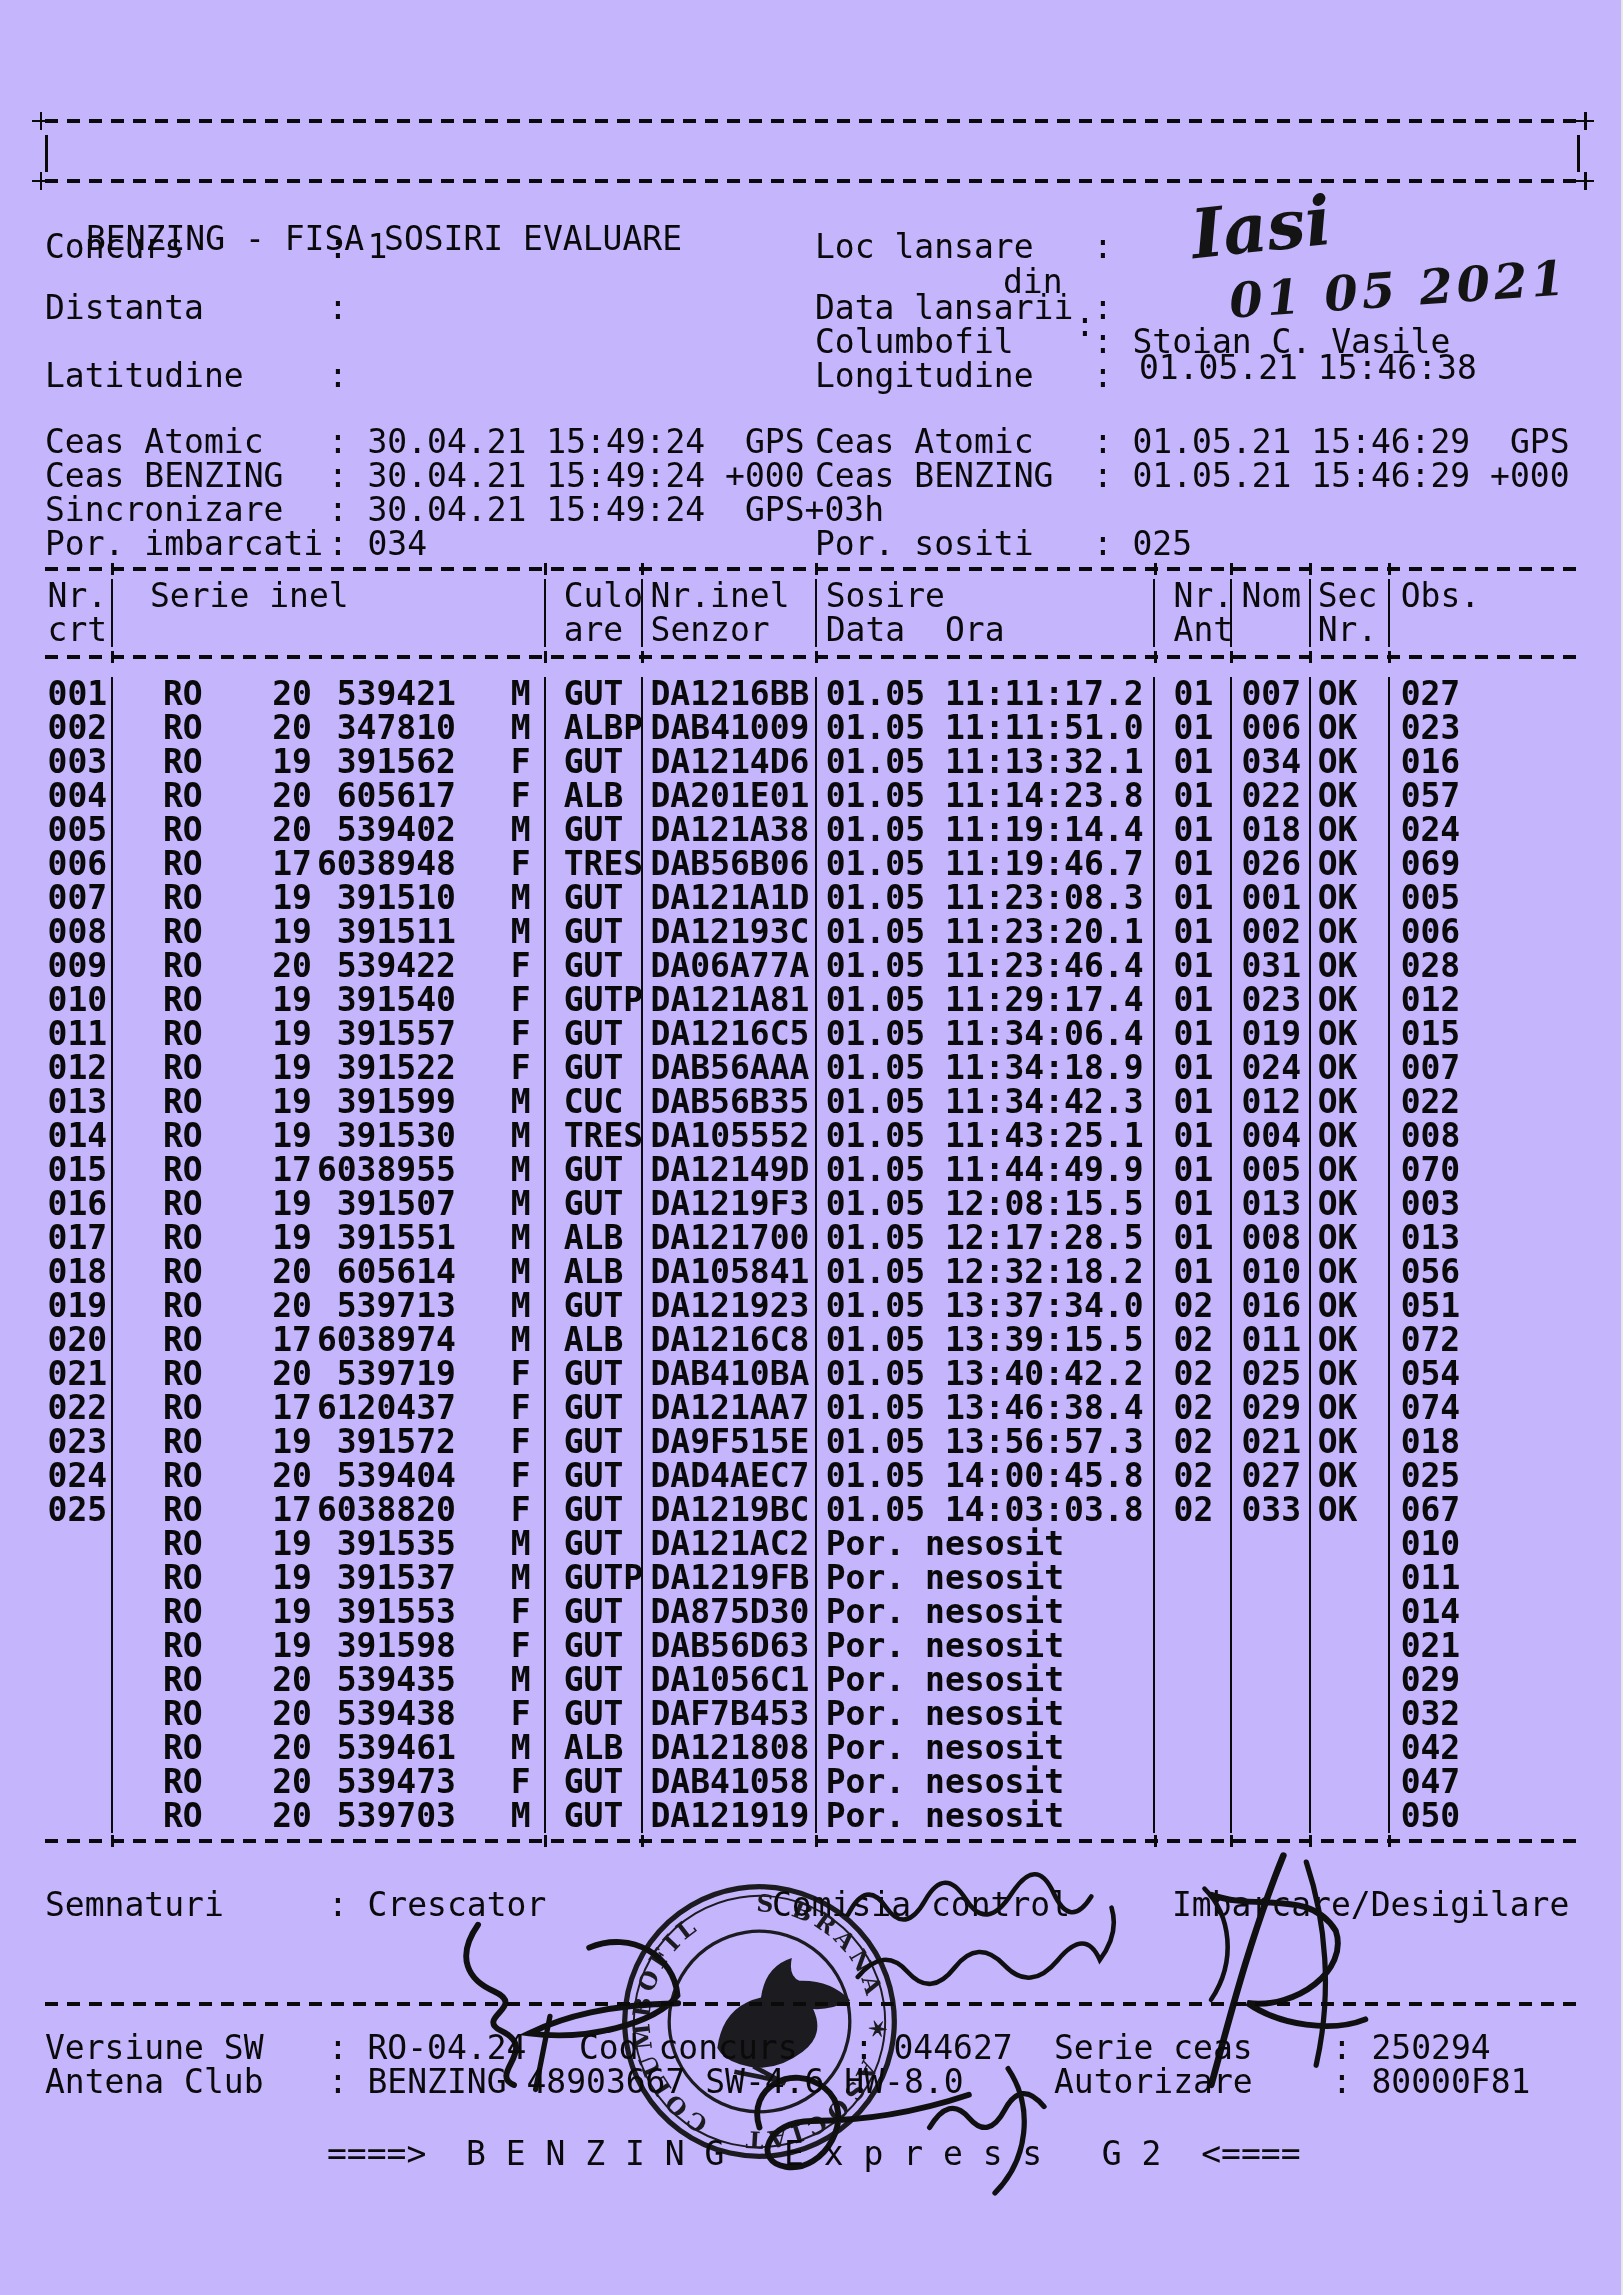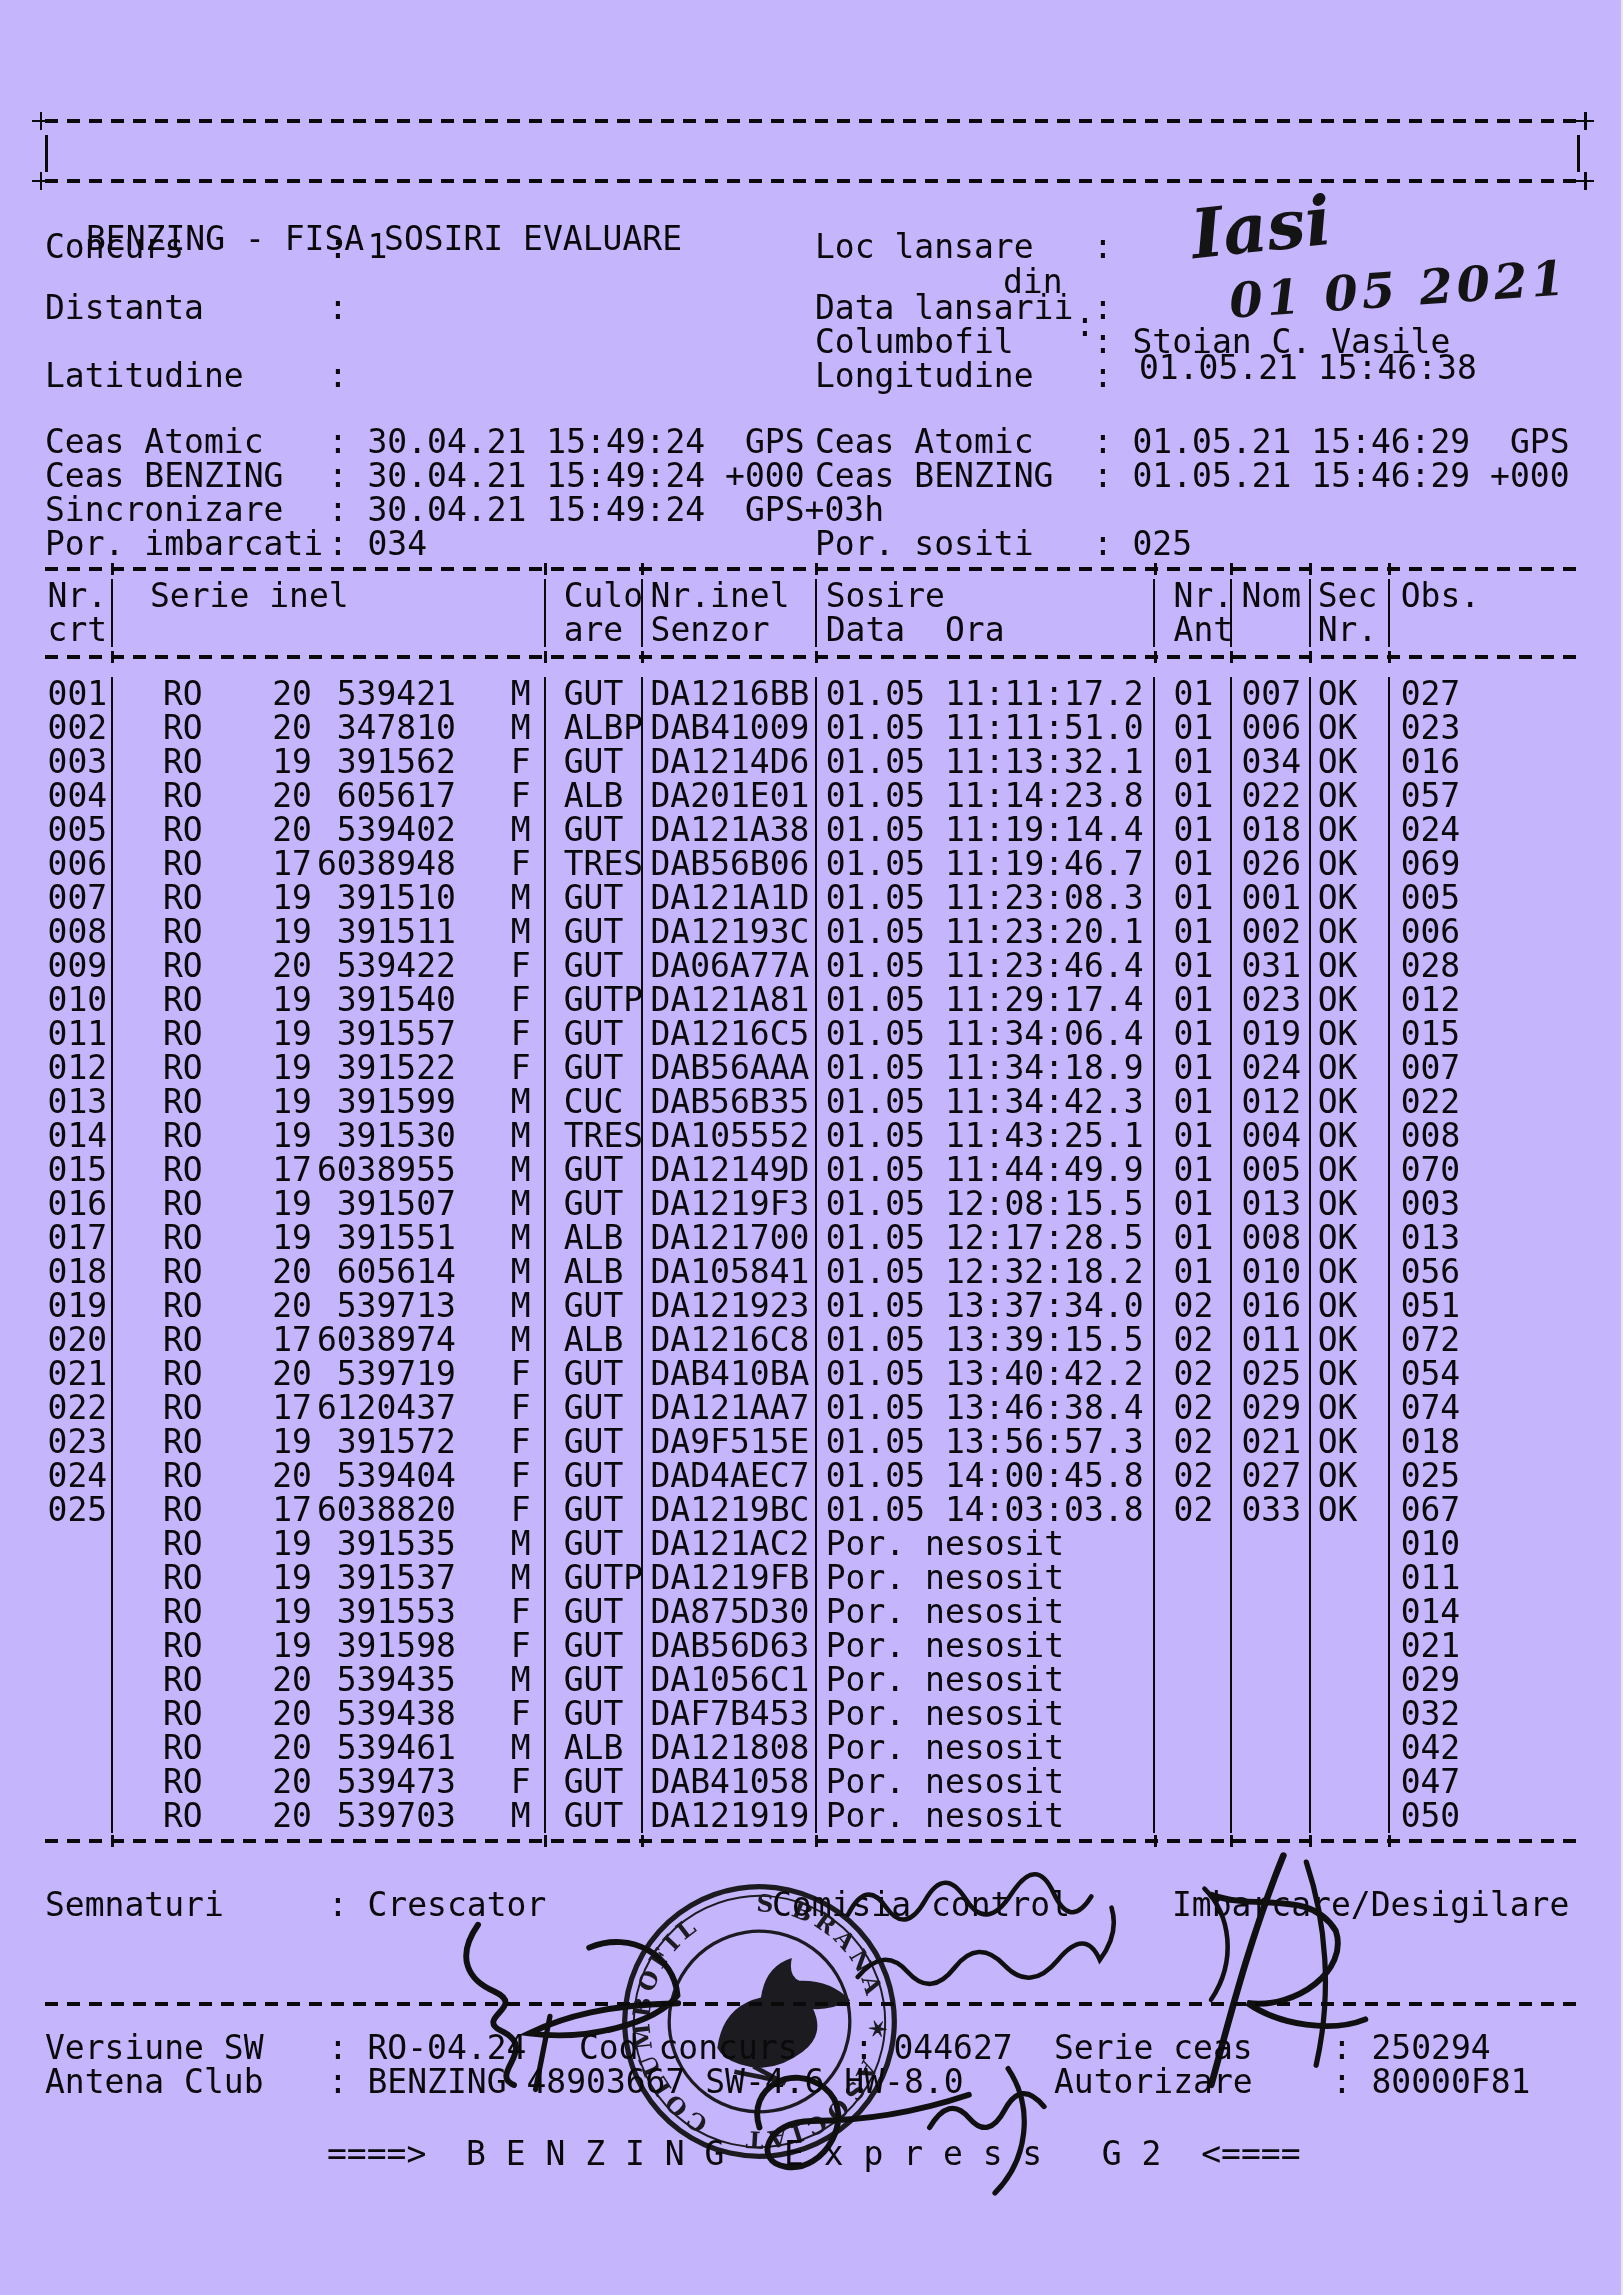--- a/index.html
+++ b/index.html
@@ -30,21 +30,21 @@
   .w432{width:283px;}
   .w425{width:278px;}
   .w420{width:275px;}
   .kvv{padding-left:19.6px;}
   
   .table{position:absolute;left:45px;top:567px;width:1539px;font-size:33px;}
   .thead{margin-top:7.9px;display:flex;}
   .thead .tc{height:68px;display:block;}
   .hl{display:block;height:34px;line-height:34px;white-space:pre;}
   .sep.in{margin-top:7.9px;}
-  #rows{margin-top:18.3px;}
+  #rows{margin-top:18.3px;font-weight:bold;}
   .sep.bot{margin-top:6.5px;}
   .trow{display:flex;height:34px;}
   .tc{box-sizing:border-box;border-left:2px solid #0a0a0a;line-height:34px;white-space:pre;overflow:visible;}
   .tc:first-child{border-left:none;}
   .c-nr{width:66px;padding-left:2.6px;}
   .c-serie{width:433px;}
   .trow .c-serie{display:flex;align-items:center;}
   .c-cul{width:97px;padding-left:18px;}
   .c-sen{width:174px;padding-left:7.9px;}
   .c-sos{width:339px;padding-left:9.2px;}

